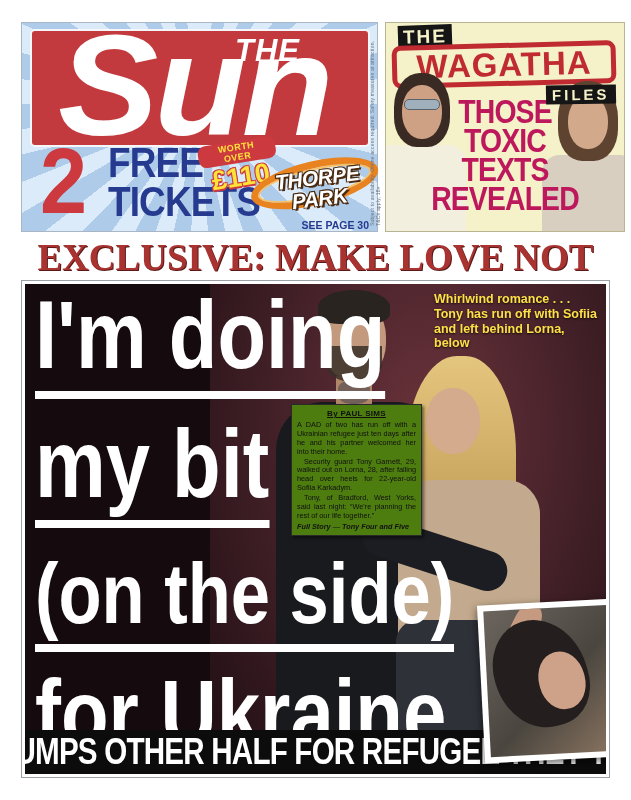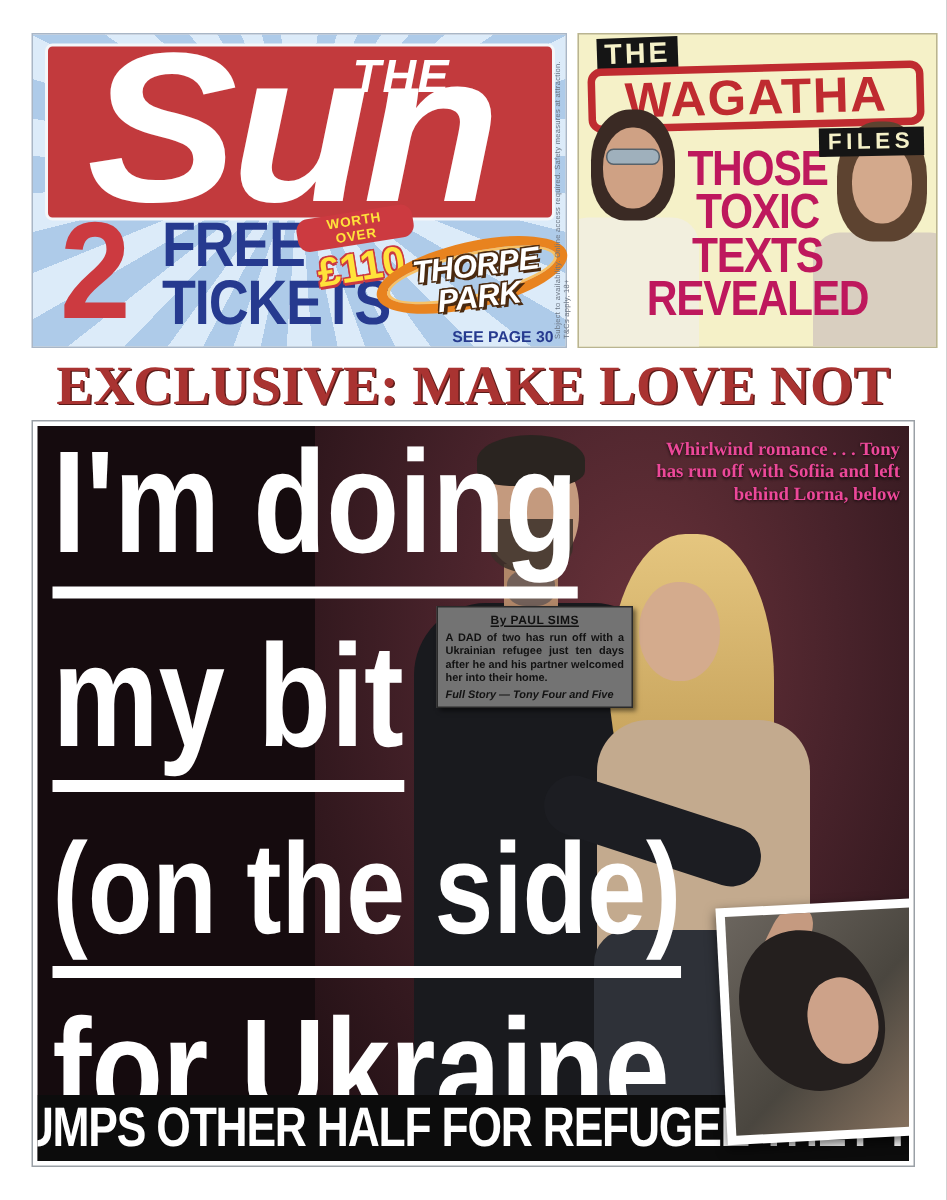--- a/index.html
+++ b/index.html
@@ -102,39 +102,39 @@
   .man-neck{position:absolute;left:126px;top:92px;width:36px;height:30px;background:#b08668;}
   .tattoo{position:absolute;left:128px;top:96px;width:32px;height:24px;background:rgba(40,50,70,.45);border-radius:40%;}
   .w-hair{position:absolute;left:196px;top:72px;width:110px;height:210px;
     background:linear-gradient(180deg,#e5c67f,#c7a35c 70%,#b5914e);border-radius:50% 50% 42% 58%;}
   .w-face{position:absolute;left:216px;top:104px;width:54px;height:66px;background:#d4ab8d;border-radius:48%;}
   .w-torso{position:absolute;left:188px;top:196px;width:142px;height:226px;background:#c3aa8e;border-radius:34px 34px 10px 10px;}
   .w-jeans{position:absolute;left:186px;top:336px;width:156px;height:154px;background:#2e3138;border-radius:22px 22px 0 0;}
   .m-arm{position:absolute;left:150px;top:250px;width:150px;height:40px;background:#1c1d22;border-radius:20px;transform:rotate(18deg);}
 
   
-  .caption{position:absolute;top:8px;right:6px;width:166px;z-index:6;text-align:right;
-    color:#ec4899;font-weight:bold;font-size:12.5px;line-height:1.18;text-shadow:0 1px 2px rgba(0,0,0,.8);font-family:Liberation Serif, serif;}
+  .caption{position:absolute;top:8px;right:6px;width:166px;z-index:6;text-align:left;
+    color:#fde047;font-weight:bold;font-size:12.5px;line-height:1.18;text-shadow:0 1px 2px rgba(0,0,0,.8);}
 
   
   .headline{position:absolute;left:10px;top:-4px;z-index:5;color:#fff;}
   .hl{display:block;transform:scaleX(.82);transform-origin:left;white-space:nowrap;
     font-weight:bold;line-height:1;}
   .hl .u{display:inline-block;border-bottom:8px solid #fff;padding-bottom:8px;}
   .hl1{font-size:97px;margin-top:6px;}
   .hl2{font-size:97px;margin-top:16px;}
   .hl3{font-size:86px;margin-top:22px;}
   .hl4{font-size:95px;margin-top:14px;}
 
   
-  .article{position:absolute;left:266px;top:120px;width:131px;z-index:6;background:#737373;
+  .article{position:absolute;left:266px;top:120px;width:131px;z-index:6;background:#4d7c0f;
     border:1px solid #2a2a2a;box-shadow:2px 2px 3px rgba(0,0,0,.5);padding:4px 5px;color:#111;}
   .article .byline{text-align:center;font-weight:900;font-size:8px;text-decoration:underline;
     letter-spacing:.3px;margin-bottom:3px;}
-  .article p{margin:0 0 1px 0;font-weight:bold;font-size:7.3px;line-height:1.22;text-align:justify;}
+  .article p{margin:0 0 1px 0;font-weight:normal;font-size:7.3px;line-height:1.22;text-align:justify;}
   .article p.ind{text-indent:7px;}
   .article .footer{font-style:italic;font-weight:bold;font-size:7.3px;margin-top:1px;}
 
   
   .banner{position:absolute;left:0;bottom:0;width:100%;height:44px;z-index:7;background:#0c0c0c;
     display:flex;align-items:center;justify-content:center;}
   .banner span{display:inline-block;color:#fff;font-weight:900;font-size:37px;letter-spacing:-1px;
     transform:scaleX(.80);white-space:nowrap;}
 
   
@@ -226,20 +226,22 @@
       <div class="headline">
         <span class="hl hl1"><span class="u">I'm doing</span></span>
         <span class="hl hl2"><span class="u">my bit</span></span>
         <span class="hl hl3"><span class="u">(on the side)</span></span>
         <span class="hl hl4"><span class="u">for Ukraine</span></span>
       </div>
 
       <div class="article">
         <div class="byline">By PAUL SIMS</div>
         <p>A DAD of two has run off with a Ukrainian refugee just ten days after he and his partner welcomed her into their home.</p>
+        <p class="ind">Security guard Tony Garnett, 29, walked out on Lorna, 28, after falling head over heels for 22-year-old Sofiia Karkadym.</p>
+        <p class="ind">Tony, of Bradford, West Yorks, said last night: “We're planning the rest of our life together.”</p>
         <div class="footer">Full Story — Tony Four and Five</div>
       </div>
 
       <div class="inset">
         <div class="inset-img">
           <div class="inset-armhand"></div>
           <div class="inset-hair"></div>
           <div class="inset-face"></div>
         </div>
       </div>

